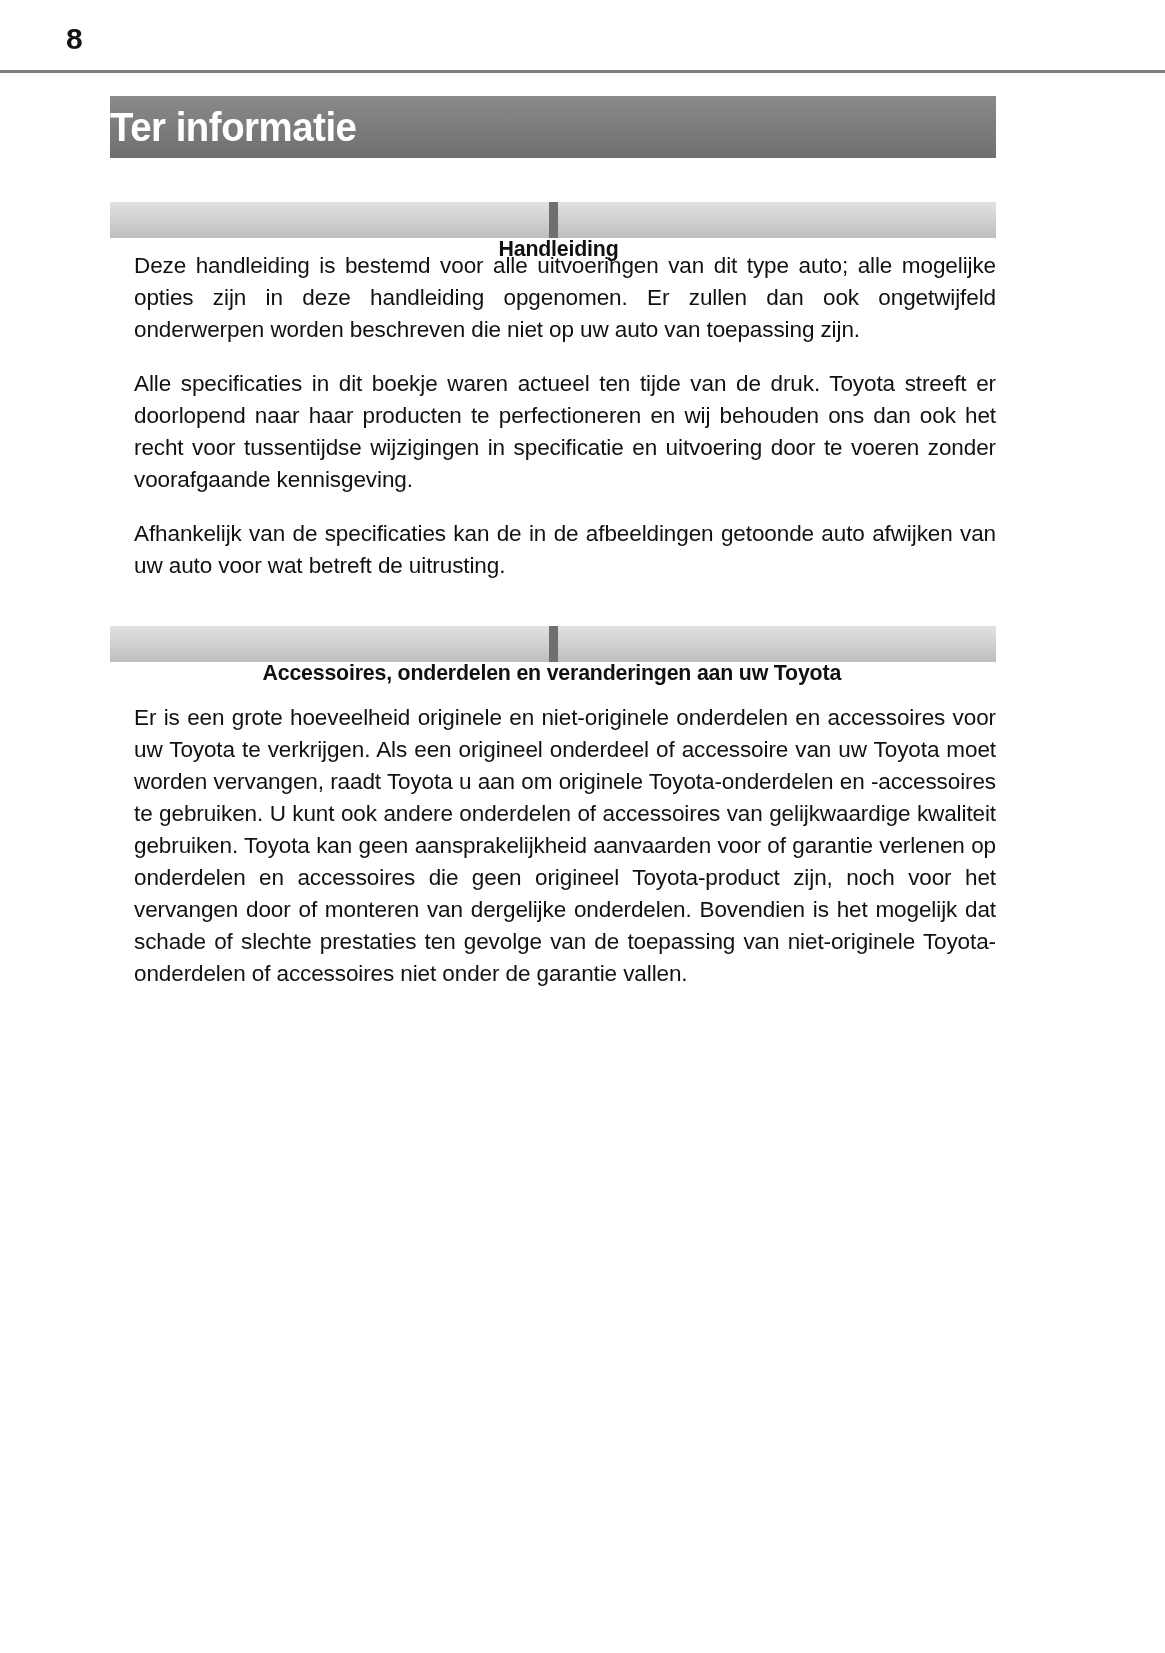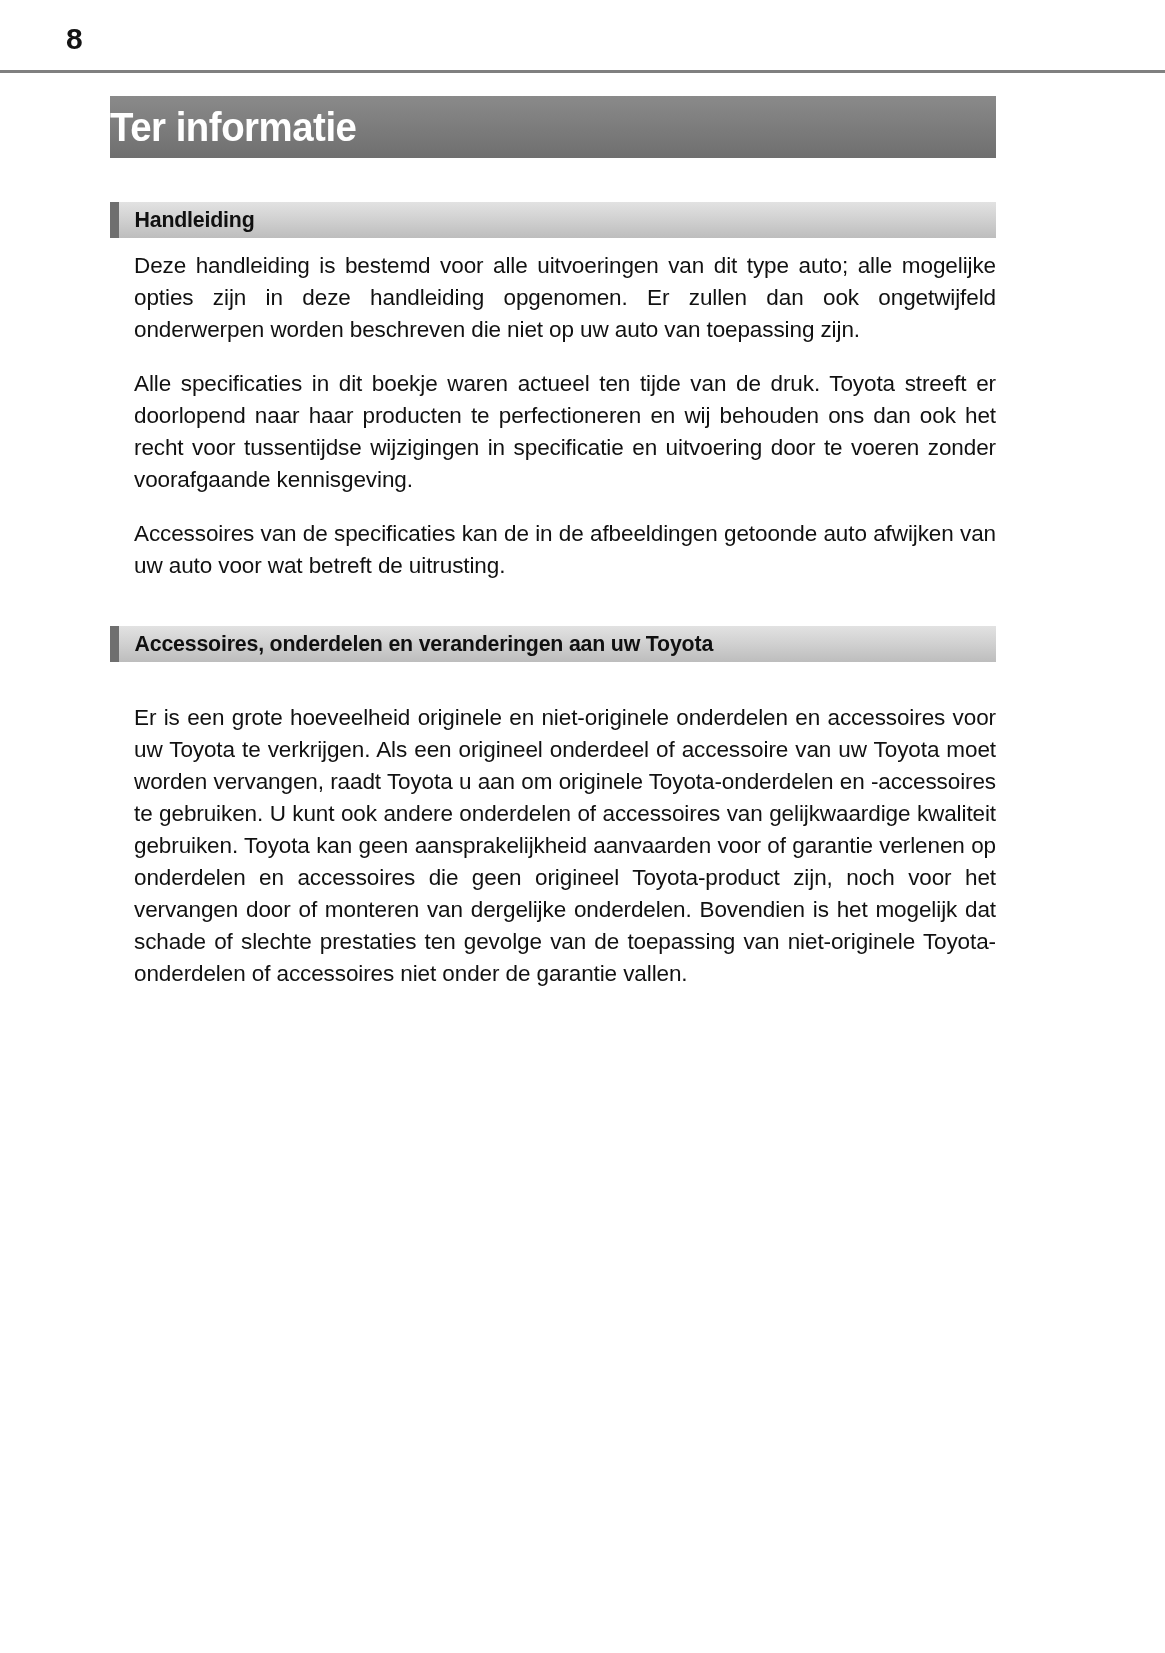--- a/index.html
+++ b/index.html
@@ -73,20 +73,21 @@
 
   
   .section-head {
     position: relative;
     width: 886px;
     height: 36px;
     margin-top: 44px;
     display: flex;
     align-items: center;
     background: linear-gradient(to bottom, #e2e2e2 0%, #d2d2d2 45%, #bdbdbd 100%);
+    flex-direction: column;
   }
   .section-head .tab {
     width: 9px;
     height: 36px;
     background: #6f6f6f;
     flex: 0 0 auto;
   }
   .section-head .section-title {
     font-size: 22px;
     font-weight: bold;
@@ -136,21 +137,21 @@
   </div>
 
   <div class="section-head">
     <div class="tab"></div>
     <div class="section-title">Handleiding</div>
   </div>
 
   <div class="body-block first">
     <p class="para">Deze handleiding is bestemd voor alle uitvoeringen van dit type auto; alle mogelijke opties zijn in deze handleiding opgenomen. Er zullen dan ook ongetwijfeld onderwerpen worden beschreven die niet op uw auto van toepassing zijn.</p>
     <p class="para">Alle specificaties in dit boekje waren actueel ten tijde van de druk. Toyota streeft er doorlopend naar haar producten te perfectioneren en wij behouden ons dan ook het recht voor tussentijdse wijzigingen in specificatie en uitvoering door te voeren zonder voorafgaande kennisgeving.</p>
-    <p class="para">Accessoires van de specificaties kan de in de afbeeldingen getoonde auto afwijken van uw auto voor wat betreft de uitrusting.</p>
+    <p class="para">Afhankelijk van de specificaties kan de in de afbeeldingen getoonde auto afwijken van uw auto voor wat betreft de uitrusting.</p>
   </div>
 
   <div class="section-head">
     <div class="tab"></div>
     <div class="section-title">Accessoires, onderdelen en veranderingen aan uw Toyota</div>
   </div>
 
   <div class="body-block second">
     <p class="para">Er is een grote hoeveelheid originele en niet-originele onderdelen en accessoires voor uw Toyota te verkrijgen. Als een origineel onderdeel of accessoire van uw Toyota moet worden vervangen, raadt Toyota u aan om originele Toyota-onderdelen en -accessoires te gebruiken. U kunt ook andere onderdelen of accessoires van gelijkwaardige kwaliteit gebruiken. Toyota kan geen aansprakelijkheid aanvaarden voor of garantie verlenen op onderdelen en accessoires die geen origineel Toyota-product zijn, noch voor het vervangen door of monteren van dergelijke onderdelen. Bovendien is het mogelijk dat schade of slechte prestaties ten gevolge van de toepassing van niet-originele Toyota-onderdelen of accessoires niet onder de garantie vallen.</p>
   </div>

